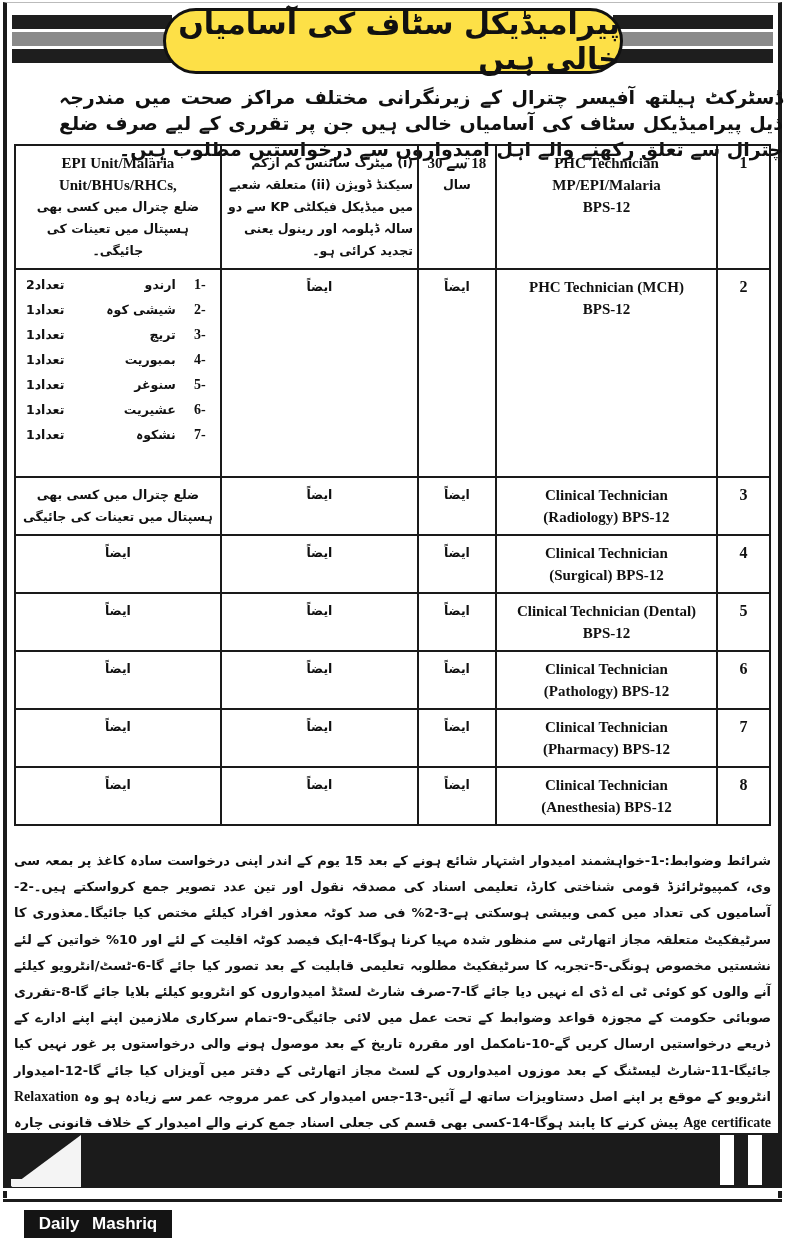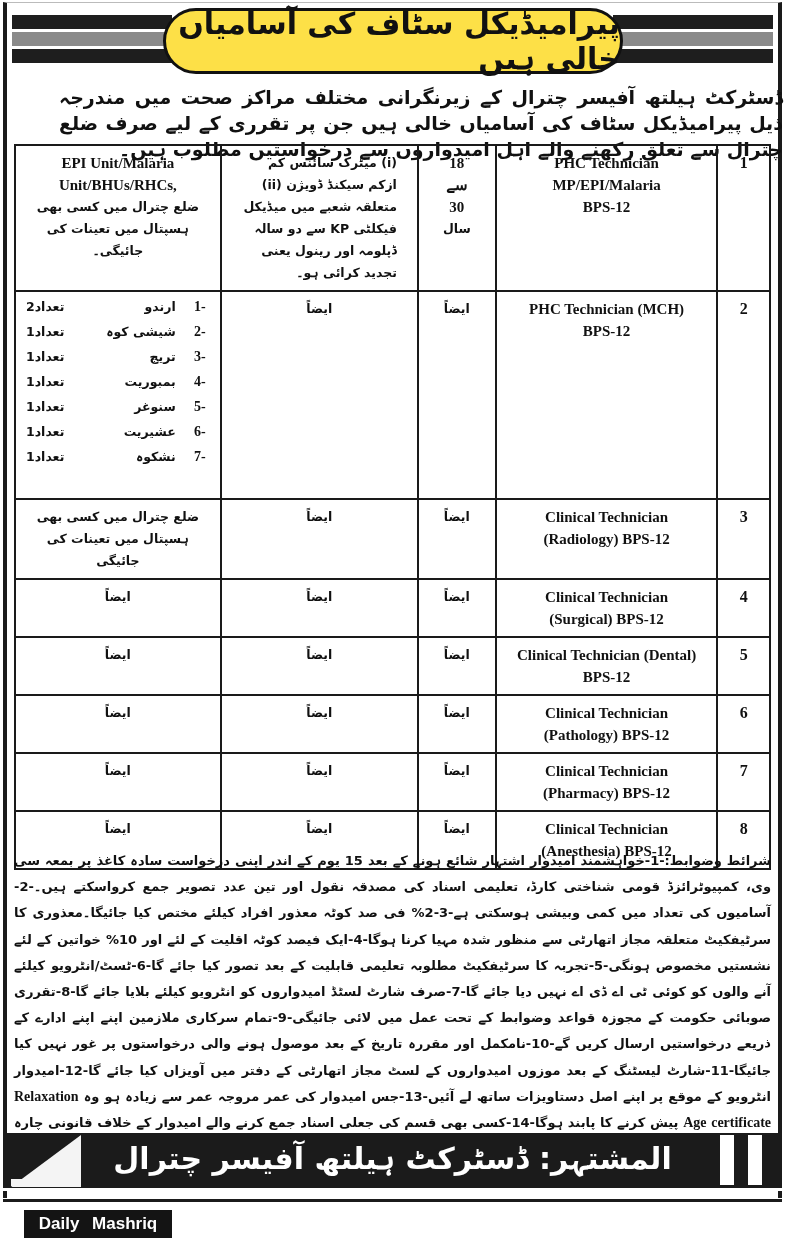--- a/index.html
+++ b/index.html
@@ -28,21 +28,21 @@
   .intro { position: absolute; left: 14px; right: 2px; top: 84px; direction: rtl; text-align: justify;
     font-size: 19px; line-height: 26px; font-weight: bold; margin-left: 45px; }
 
   
   table.posts { position: absolute; left: 14px; top: 144px; width: 757px; border-collapse: collapse; }
   table.posts td, table.posts th { border: 2px solid #1a1a1a; vertical-align: top; text-align: center; }
   table.posts th { font-size: 13px; font-weight: bold; height: 28px; direction: rtl; padding-top: 4px; }
   .en { font-family: "Liberation Serif", serif; font-weight: bold; font-size: 15px; line-height: 22px; }
   .ur { direction: rtl; font-size: 12.5px; font-weight: bold; line-height: 22px; }
   .num { font-family: "Liberation Serif", serif; font-weight: bold; font-size: 16px; padding-top: 8px; }
-  td.pad { padding: 6px 20px; }
+  td.pad { padding: 6px 4px; }
   .tlist { list-style: none; direction: rtl; text-align: right; padding: 2px 14px 2px 10px; }
   .tlist li { display: flex; justify-content: space-between; font-size: 12.5px; font-weight: bold; line-height: 25px; }
   .tlist .idx { font-family: "Liberation Serif", serif; font-size: 14px; width: 30px; text-align: right; }
   .tlist .nm { flex: 1; }
   .tlist .ct { width: 60px; text-align: left; }
 
   .terms { position: absolute; left: 14px; right: 14px; top: 848px; direction: rtl; text-align: justify;
     font-size: 13px; font-weight: bold; line-height: 26.2px; }
   .terms .lat { font-family: "Liberation Serif", serif; font-size: 14px; }
 
@@ -267,18 +267,17 @@
 <p class="terms">
   <span>شرائط وضوابط:-1-خواہشمند امیدوار اشتہار شائع ہونے کے بعد 15 یوم کے اندر اپنی درخواست سادہ کاغذ پر بمعہ سی وی، کمپیوٹرائزڈ قومی شناختی کارڈ، تعلیمی اسناد کی مصدقہ نقول اور تین عدد تصویر جمع کرواسکتے ہیں۔-2-آسامیوں کی تعداد میں کمی وبیشی ہوسکتی ہے-3-2% فی صد کوٹہ معذور افراد کیلئے مختص کیا جائیگا۔معذوری کا سرٹیفکیٹ متعلقہ مجاز اتھارٹی سے منظور شدہ مہیا کرنا ہوگا-4-ایک فیصد کوٹہ اقلیت کے لئے اور 10% خواتین کے لئے نشستیں مخصوص ہونگی-5-تجربہ کا سرٹیفکیٹ مطلوبہ تعلیمی قابلیت کے بعد تصور کیا جائے گا-6-ٹسٹ/انٹرویو کیلئے آنے والوں کو کوئی ٹی اے ڈی اے نہیں دیا جائے گا-7-صرف شارٹ لسٹڈ امیدواروں کو انٹرویو کیلئے بلایا جائے گا-8-تقرری صوبائی حکومت کے مجوزہ قواعد وضوابط کے تحت عمل میں لائی جائیگی-9-تمام سرکاری ملازمین اپنے اپنے ادارے کے ذریعے درخواستیں ارسال کریں گے-10-نامکمل اور مقررہ تاریخ کے بعد موصول ہونے والی درخواستوں پر غور نہیں کیا جائیگا-11-شارٹ لیسٹنگ کے بعد موزوں امیدواروں کے لسٹ مجاز اتھارٹی کے دفتر میں آویزاں کیا جائے گا-12-امیدوار انٹرویو کے موقع پر اپنے اصل دستاویزات ساتھ لے آئیں-13-جس امیدوار کی عمر مروجہ عمر سے زیادہ ہو وہ</span>
   <span class="lat">Relaxation Age</span>
   <span class="lat">certificate</span>
   <span>پیش کرنے کا پابند ہوگا-14-کسی بھی قسم کی جعلی اسناد جمع کرنے والے امیدوار کے خلاف قانونی چارہ جوئی کی جائے گی-15-مجاز آفیسر کوئی وجہ بتائے بغیر ٹیسٹ انٹرویو کینسل کرسکتا ہے-16-صرف ضلع چترال کے سکونتی امیدوار درخواست دینے کے اہل ہونگے۔</span>
 </p>
 
 <div class="banner">
   <div class="tri"></div>
   <div class="tri2"></div>
-  <div class="txt">المشتہر: ڈسٹرکٹ ہیلتھ آفیسر چترال</div>
   <div class="pillar" style="left:717px"></div>
   <div class="pillar" style="left:745px"></div>
 </div>
 <div class="under"></div>
 <div class="brand">Daily Mashriq</div>
 
 </body></html>

